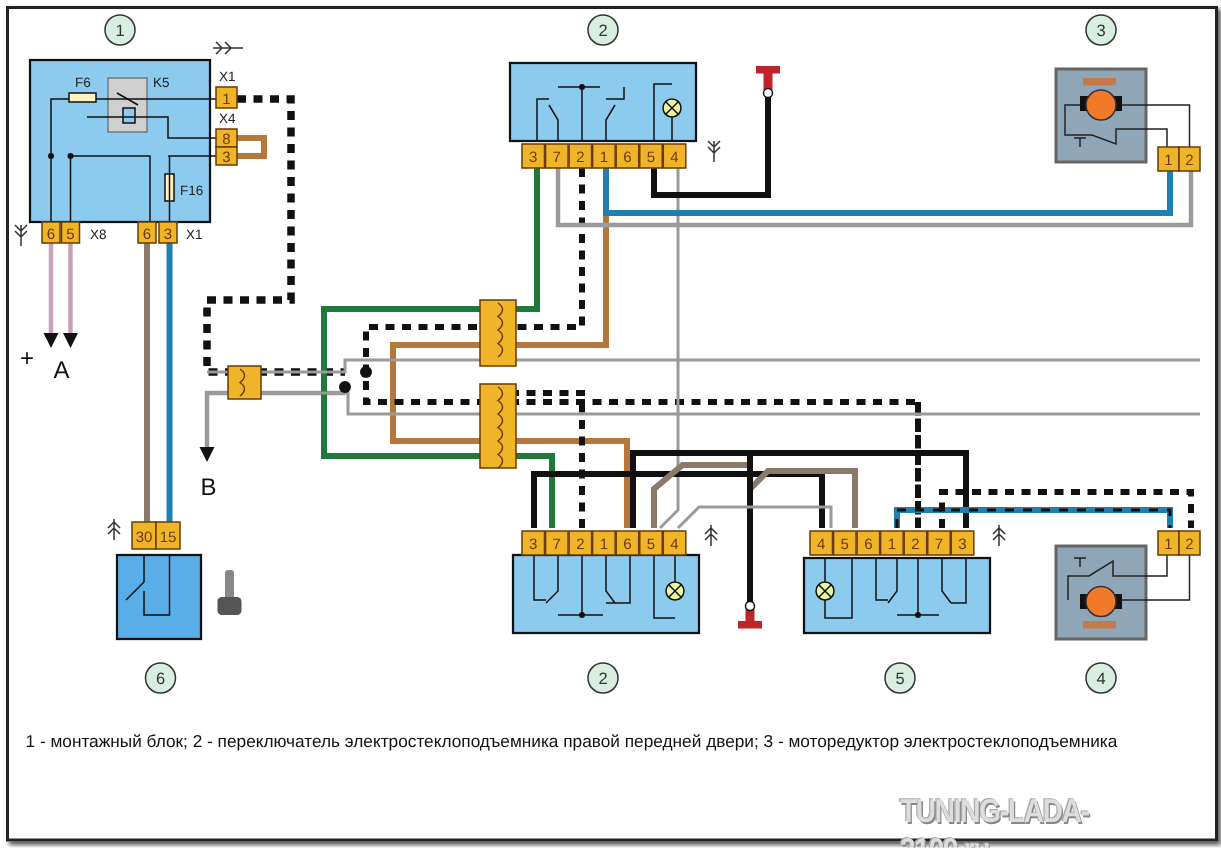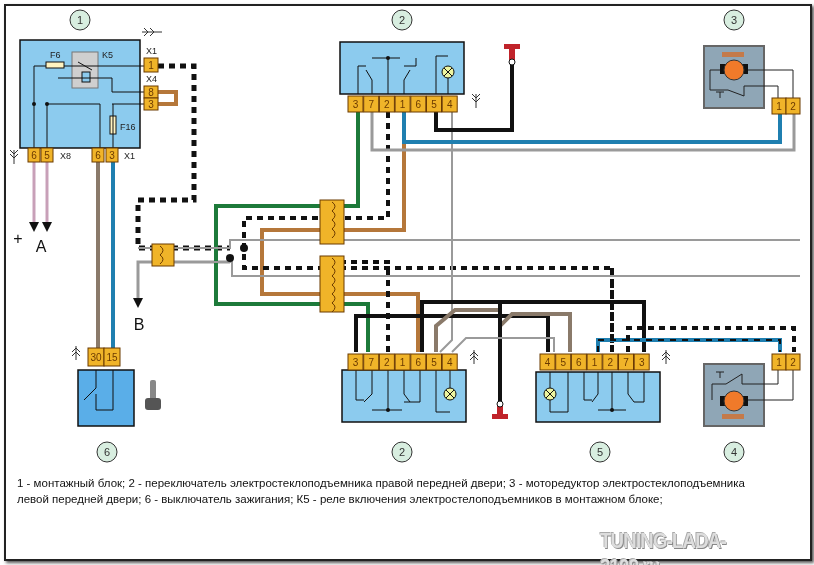--- a/index.html
+++ b/index.html
@@ -3,21 +3,21 @@
 <meta charset="utf-8">
 <style>
   html,body{margin:0;padding:0;background:#ffffff;}
   body{width:814px;height:565px;position:relative;overflow:hidden;font-family:"Liberation Sans",sans-serif;}
   #frame{position:absolute;left:4px;top:4px;width:804px;height:553px;border:2px solid #222;box-shadow:2px 2px 3px #555;background:#fff;}
   svg{position:absolute;left:0;top:0;}
   .num{font-family:"Liberation Sans",sans-serif;font-size:11px;fill:#333;text-anchor:middle;}
   .pin{font-family:"Liberation Sans",sans-serif;font-size:10px;fill:#6b3a00;text-anchor:middle;}
   .lbl{font-family:"Liberation Sans",sans-serif;font-size:9px;fill:#222;}
   .big{font-family:"Liberation Sans",sans-serif;font-size:16px;fill:#111;text-anchor:middle;}
-  #legend{position:absolute;left:17px;top:476px;width:780px;font-size:11.5px;line-height:15.5px;color:#111;font-family:"Liberation Sans",sans-serif;}
+  #legend{position:absolute;left:17px;top:488px;width:780px;font-size:11.5px;line-height:15.5px;color:#111;font-family:"Liberation Sans",sans-serif;}
   #legend div{white-space:nowrap;}
   #watermark{position:absolute;left:600px;top:528px;font-family:"Liberation Sans",sans-serif;font-size:22px;font-weight:bold;color:#ddd;letter-spacing:-1px;text-shadow:1px 1px 0 #888,-1px -1px 0 #aaa;transform:scaleX(0.85);transform-origin:left;}
 </style>
 </head>
 <body>
 
 <div id="frame"></div>
 
 <svg width="814" height="565" viewBox="0 0 814 565">
   <defs>
@@ -270,15 +270,14 @@
       <text class="pin" x="610.3" y="366">2</text>
       <rect x="618.5" y="354" width="15" height="16" fill="#f0b429" stroke="#6b3a00"></rect>
       <text class="pin" x="626" y="366">7</text>
       <rect x="634.2" y="354" width="15" height="16" fill="#f0b429" stroke="#6b3a00"></rect>
       <text class="pin" x="641.7" y="366">3</text>
     </g>
 </svg>
 
 <div id="legend">
   <div>1 - монтажный блок; 2 - переключатель электростеклоподъемника правой передней двери; 3 - моторедуктор электростеклоподъемника</div>
-  <div>левой передней двери; 6 - выключатель зажигания; К5 - реле включения электростелоподъемников в монтажном блоке;</div>
 </div>
 <div id="watermark">TUNING-LADA-2109.ru</div>
 
 </body></html>

